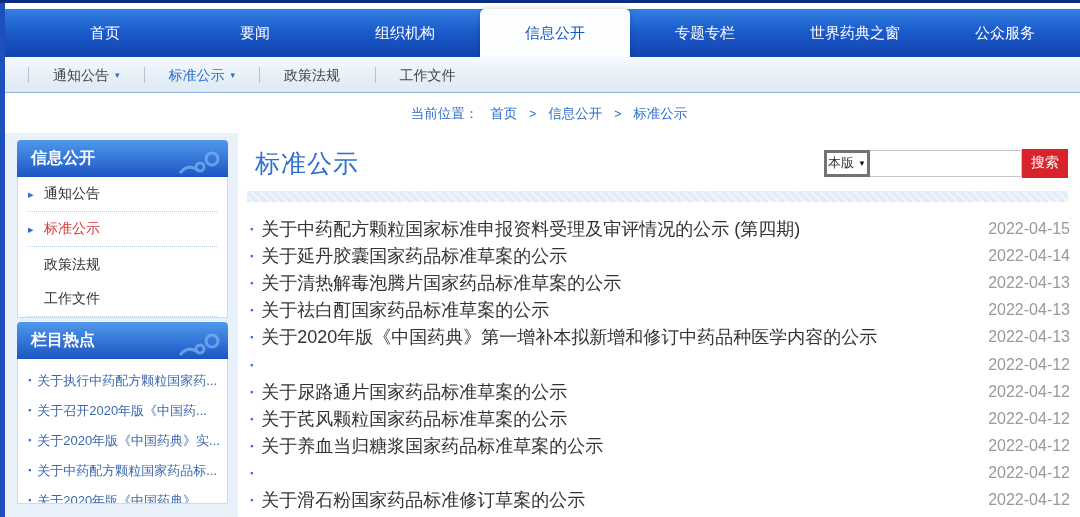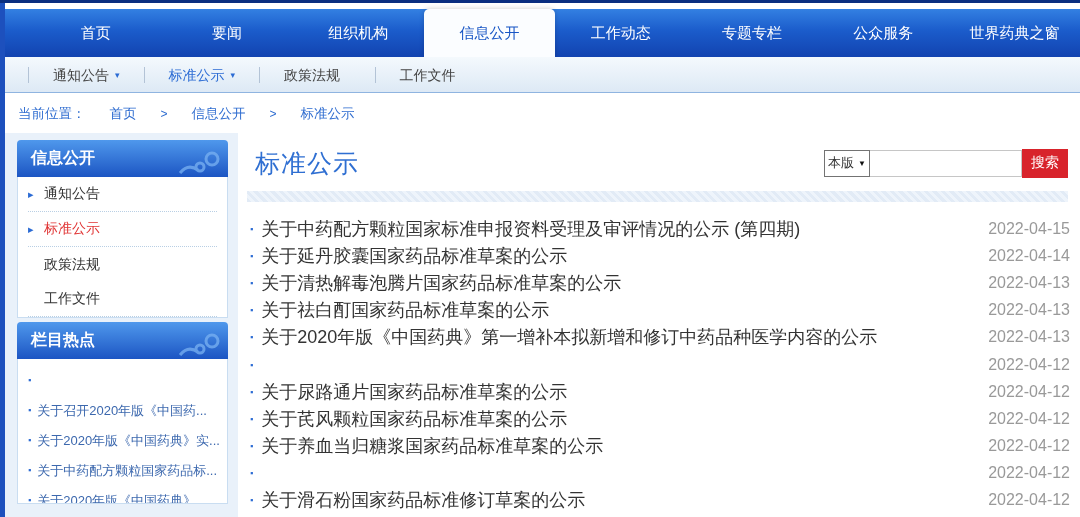--- a/index.html
+++ b/index.html
@@ -37,21 +37,21 @@
     display:flex; align-items:center; gap:6px; padding:0 24px;
     border-left:1px solid #b3c3d6; height:16px; line-height:16px;
     font-size:14px; color:#444; cursor:pointer; white-space:nowrap;
   }
   .sub-nav-item.active { color:#2b6bd4; }
   .caret { color:#2b6bd4; font-size:9px; }
 
   .breadcrumb {
     position:absolute; top:94px; left:0; right:0; height:39px; background:#fff;
     display:flex; align-items:center; padding-left:18px;
-    font-size:13.5px; color:#2e6cd0; gap:24px; white-space:nowrap;
+    font-size:13.5px; color:#2e6cd0; gap:12px; white-space:nowrap;justify-content:center;
   }
   .bc-link { cursor:pointer; text-decoration:none; color:#2e6cd0; }
   .bc-sep { color:#2e6cd0; font-size:12px; }
 
   .left-border { position:absolute; left:0; top:3px; bottom:0; width:5px; background:#1d50bd; }
 
   
   .left-col { position:absolute; left:5px; top:133px; bottom:0; width:233px; background:#e9f1fa; }
   .side-box { position:absolute; left:12px; width:211px; }
   .side-box.info { top:7px; }
@@ -76,21 +76,21 @@
   .hot-item { display:flex; font-size:13px; color:#3c68ae; line-height:17px; padding:7px 0 6px 0; cursor:pointer; }
   .hot-bullet { color:#2b6bd4; margin:0 6px 0 4px; font-size:9px; line-height:17px; }
   .hot-text { flex:1; }
 
   
   .main { position:absolute; left:245px; top:133px; right:0; bottom:0; background:#fff; }
   .main-head { position:absolute; top:14px; left:10px; right:12px; height:32px; display:flex; align-items:center; }
   .page-title { font-size:25px; color:#2f6fd2; font-weight:500; margin:0; letter-spacing:1px; }
   .search { margin-left:auto; display:flex; align-items:center; height:29px; }
   .scope-select {
-    width:46px; height:27px; border:1px solid #737373; background:#fff;
+    width:46px; height:27px; border:3px solid #737373; background:#fff;
     display:flex; align-items:center; justify-content:center; gap:4px;
     font-size:13px; color:#333; cursor:pointer;
   }
   .select-caret { font-size:8px; color:#111; }
   .search-input {
     width:152px; height:27px; border:1px solid #c6c6c6; border-left:none;
     outline:none; padding:0 6px; font-size:13px; font-family:inherit;
   }
   .search-btn {
     width:46px; height:29px; background:#d8232b; color:#fff; border:none;
@@ -124,34 +124,31 @@
     </div>
 
     <div class="nav-tab">
       <span class="nav-tab-label">组织机构</span>
     </div>
 
     <div class="nav-tab active">
       <span class="nav-tab-label">信息公开</span>
     </div>
 
-    <div class="nav-tab">
-      <span class="nav-tab-label">工作动态</span>
-    </div>
 
     <div class="nav-tab">
       <span class="nav-tab-label">专题专栏</span>
     </div>
 
     <div class="nav-tab">
+      <span class="nav-tab-label">世界药典之窗</span>
+    </div>
+
+    <div class="nav-tab">
       <span class="nav-tab-label">公众服务</span>
-    </div>
-
-    <div class="nav-tab">
-      <span class="nav-tab-label">世界药典之窗</span>
     </div>
 
 </nav>
 
 <div class="sub-nav">
 
     <div class="sub-nav-item">
       <span>通知公告</span>
       <span class="caret">▾</span>
     </div>
@@ -230,20 +227,21 @@
           <circle cx="42" cy="9" r="6"></circle>
           <circle cx="30" cy="17" r="4"></circle>
           <path d="M10 23 q8 -10 18 -3"></path>
         </g>
       </svg>
     </header>
     <div class="side-body hot-body">
 
         <div class="hot-item">
           <span class="hot-bullet">▪</span>
+          <span class="hot-text">关于执行中药配方颗粒国家药...</span>
         </div>
 
         <div class="hot-item">
           <span class="hot-bullet">▪</span>
           <span class="hot-text">关于召开2020年版《中国药...</span>
         </div>
 
         <div class="hot-item">
           <span class="hot-bullet">▪</span>
           <span class="hot-text">关于2020年版《中国药典》实...</span>

